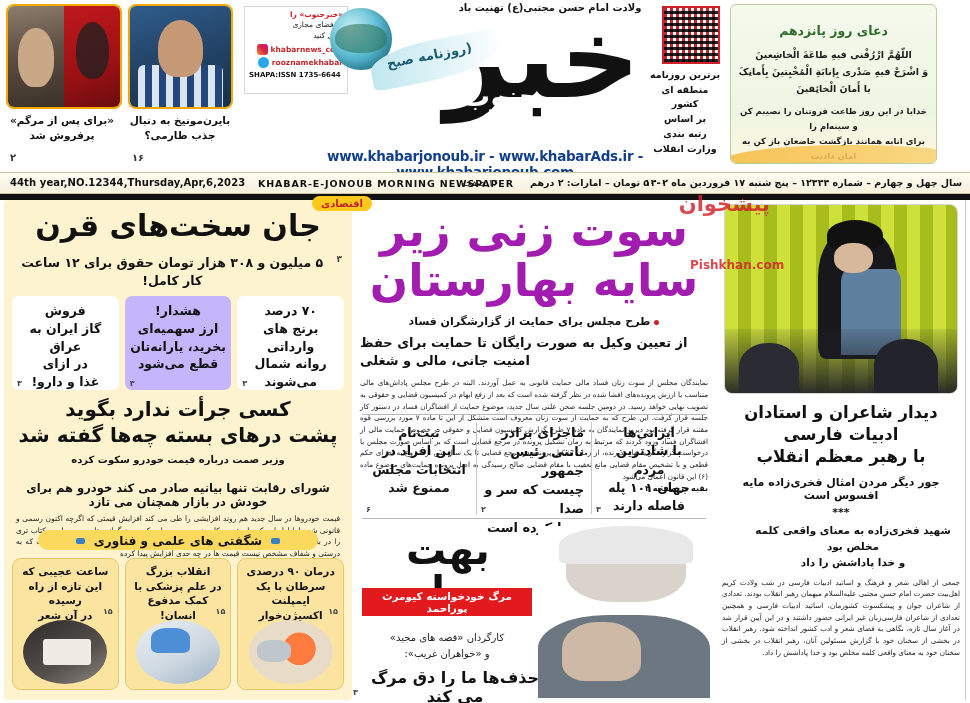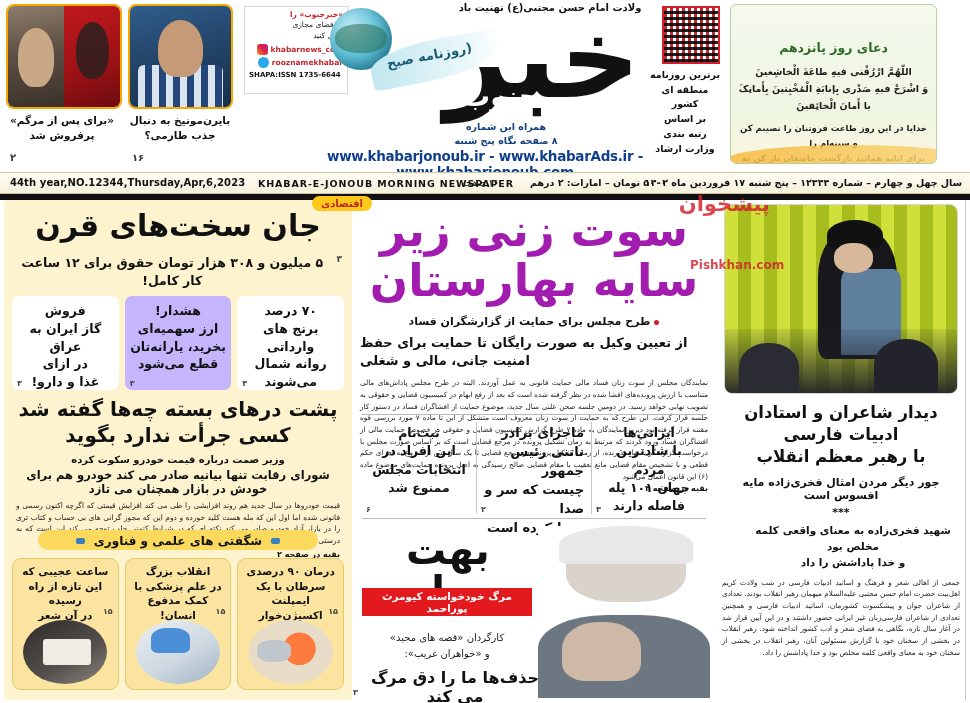--- a/index.html
+++ b/index.html
@@ -86,21 +86,21 @@
           repeating-linear-gradient(90deg,#c0272d 0 3px,#fff 3px 6px),
           repeating-linear-gradient(0deg,#222 0 3px,#fff 3px 6px);
         background-blend-mode:multiply; }
   .rank-tx { position:absolute; left:648px; top:68px; width:74px; text-align:center;
         font-size:9.5px; font-weight:bold; color:#111; line-height:1.55; direction:rtl; }
 
   
   .prayer { position:absolute; left:730px; top:4px; width:207px; height:160px;
         border:1px solid #b9cf9f; border-radius:6px;
         background:linear-gradient(180deg,#f4f9ec 0%,#eef6e2 70%,#fdf6e0 100%);
-        padding:21px 6px; direction:rtl; text-align:center; overflow:hidden; }
+        padding:4px 6px; direction:rtl; text-align:center; overflow:hidden; }
   .prayer-hd { font-size:12.5px; font-weight:bold; color:#2f6b2a; margin-top:14px; }
   .prayer-ar { font-size:9.5px; color:#1d1d1d; line-height:1.8; margin-top:8px; font-weight:bold;}
   .prayer-fa { font-size:8.5px; color:#1d1d1d; line-height:1.75; margin-top:7px; font-weight:bold;}
   .prayer::before{ content:""; position:absolute; left:-10px; bottom:-16px; width:260px; height:34px;
         background:linear-gradient(90deg,#f6b93b,#f9d77e); border-radius:50%; opacity:.85; }
 
   
   .urlline { position:absolute; left:240px; top:148px; width:490px; text-align:center;
         font-size:13.5px; font-weight:bold; color:#113f8c; direction:ltr; letter-spacing:-.3px; }
 
@@ -156,21 +156,21 @@
   .trio-cell { flex:1; background:#fff; border-radius:7px; padding:6px 5px 4px; position:relative; }
   .trio-cell.hl { background:#c4b5fd; }
   .trio-tx { font-size:12.5px; font-weight:bold; color:#111; text-align:center; direction:rtl;
              line-height:1.42; }
   .trio-pg { position:absolute; left:5px; bottom:2px; font-size:8px; color:#444; font-weight:bold; }
 
   .story2 { position:absolute; left:12px; top:196px; width:324px; }
   .story2 .kicker { font-size:10px; font-weight:bold; text-align:center; direction:rtl;
              color:#111; margin-top:6px; }
   .story2 .kicker2 { font-size:11.5px; font-weight:bold; text-align:center; direction:rtl;
-             color:#111; margin-top:3px; }
+             color:#111; margin-top:16px; }
   .story2 .cont { font-size:8px; font-weight:bold; color:#111; direction:rtl; margin-top:3px; }
 
   .sci-bar { position:absolute; left:34px; top:330px; width:280px; height:20px; background:#fbd95c;
              border-radius:10px; text-align:center; direction:rtl; }
   .sci-bar span { font-size:12px; font-weight:bold; color:#111; line-height:20px; }
   .sci-dot { display:inline-block; width:9px; height:6px; background:#3a7fbf; border-radius:2px;
              vertical-align:middle; margin:0 4px; }
 
   .sci-row { position:absolute; left:8px; top:358px; width:332px; height:132px; display:flex; gap:6px; }
   .sci-cell { flex:1; background:#fbe4a0; border:1px solid #e7c969; border-radius:9px;
@@ -305,30 +305,28 @@
 
     <div style="position:absolute;left:400px;top:2px;width:300px;text-align:center;font-size:10px;font-weight:bold;color:#111;direction:rtl;">ولادت امام حسن مجتبی(ع) تهنیت باد</div>
 
     <div class="globe"></div>
     <div class="swoosh"></div>
     <div class="swoosh-tx">(روزنامه صبح</div>
 
     <div class="masthead">
       <div class="khabar-word">خبر</div>
       <div class="jonoub-word">جنوب</div>
-      <div class="mast-sub" style="white-space:pre-line;">همراه این شماره
-۸ صفحه نگاه پنج شنبه</div>
     </div>
 
     <div class="qr"></div>
     <div class="rank-tx" style="white-space:pre-line;">برترین روزنامه
 منطقه ای کشور
 بر اساس
 رتبه بندی
-وزارت ارشاد</div>
+وزارت انقلاب</div>
 
     <div class="prayer">
       <div class="prayer-hd">دعای روز پانزدهم</div>
       <div class="prayer-ar" style="white-space:pre-line;">اللّهُمَّ ارْزُقْنی فیهِ طاعَةَ الْخاشِعینَ
 وَ اشْرَحْ فیهِ صَدْری بِإنابَةِ الْمُخْبِتینَ بِأَمانِکَ
 یا أَمانَ الْخائِفینَ</div>
       <div class="prayer-fa" style="white-space:pre-line;">خدایا در این روز طاعت فروتنان را نصیبم کن و سینه‌ام را
 برای انابه همانند بازگشت خاضعان باز کن به امان دادنت
 ای امان‌دهنده هراسندگان.</div>
     </div>
@@ -380,22 +378,22 @@
       <div class="trio-cell">
         <div class="trio-tx" style="white-space:pre-line;">فروش
 گاز ایران به عراق
 در ازای
 غذا و دارو!</div>
         <div class="trio-pg">۳</div>
       </div>
     </div>
 
     <div class="story2">
+      <div class="hl-l">کسی جرأت ندارد بگوید</div>
       <div class="hl-l">پشت درهای بسته چه‌ها گفته شد</div>
-      <div class="hl-l">کسی جرأت ندارد بگوید</div>
       <div class="kicker">وزیر صمت درباره قیمت خودرو سکوت کرده</div>
       <div class="kicker2">شورای رقابت تنها بیانیه صادر می کند خودرو هم برای خودش در بازار همچنان می تازد</div>
       <div class="body-sm" style="margin-top:4px;">قیمت خودروها در سال جدید هم روند افزایشی را طی می کند افزایش قیمتی که اگرچه اکنون رسمی و قانونی شده اما اول این که مله هست کلید خورده و دوم این که مجوز گرانی های بی حساب و کتاب تری را در بازار آزاد خودرو صادر می کند نکته ای که در شرایط کنونی جلب توجه می کند این است که به درستی و شفاف مشخص نیست قیمت ها در چه حدی افزایش پیدا کرده</div>
       <div class="cont">بقیه در صفحه ۲</div>
     </div>
 
     <div class="sci-bar">
       <span class="sci-dot"></span>
       <span>شگفتی های علمی و فناوری</span>
       <span class="sci-dot"></span>

